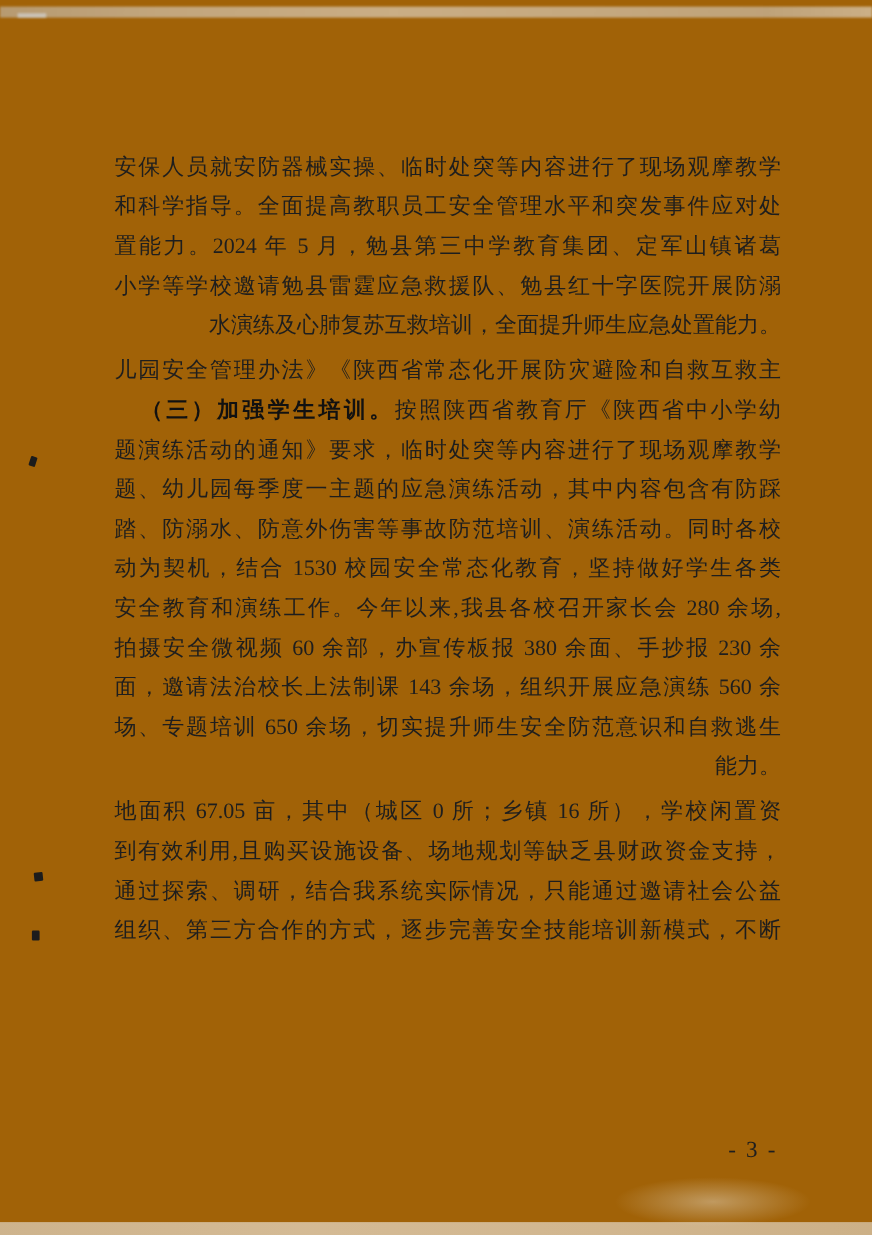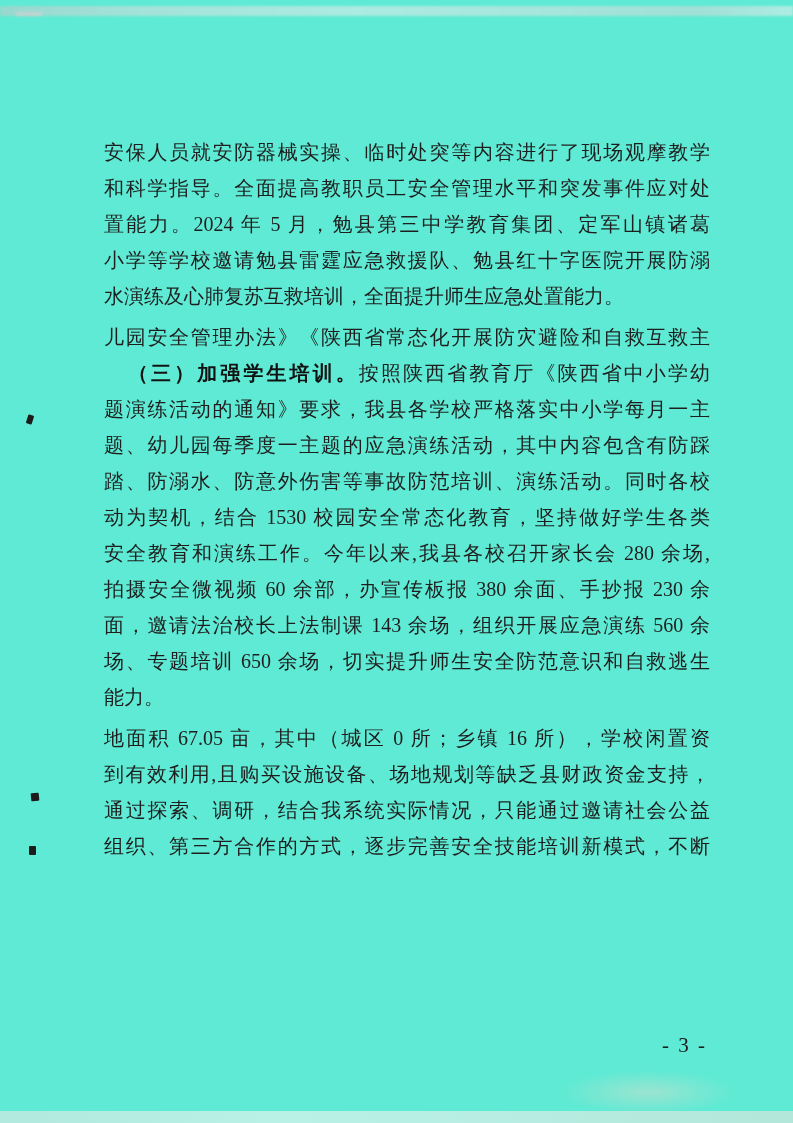--- a/index.html
+++ b/index.html
@@ -8,21 +8,21 @@
     width: 793px;
     height: 1123px;
     background: #ffffff;
     font-family: "Liberation Serif", "DejaVu Serif", serif;
   }
 
   .page {
     position: relative;
     width: 793px;
     height: 1123px;
-    background: #5eead4;
+    background: #a16207;
     overflow: hidden;
   }
 
   
   .shadow-top {
     position: absolute;
     top: 6px;
     left: 0;
     width: 100%;
     height: 10px;
@@ -88,21 +88,21 @@
   .para + .para { margin-top: 5px; }
 
   .line {
     height: 36px;
     text-align: justify;
     text-align-last: justify;
     overflow: visible;
   }
   .line.no-stretch {
     text-align-last: auto;
-    text-align: left;
+    text-align: right;
   }
   .line.indent { text-indent: 24px; }
 
   .heading {
     font-weight: 700;
     color: #111111;
     letter-spacing: 1px;
   }
 
   .page-number {
@@ -130,21 +130,21 @@
       <div class="para">
         <div class="line">安保人员就安防器械实操、临时处突等内容进行了现场观摩教学</div>
         <div class="line">和科学指导。全面提高教职员工安全管理水平和突发事件应对处</div>
         <div class="line">置能力。2024 年 5 月，勉县第三中学教育集团、定军山镇诸葛</div>
         <div class="line">小学等学校邀请勉县雷霆应急救援队、勉县红十字医院开展防溺</div>
         <div class="line no-stretch">水演练及心肺复苏互救培训，全面提升师生应急处置能力。</div>
       </div>
       <div class="para">
         <div class="line">儿园安全管理办法》《陕西省常态化开展防灾避险和自救互救主</div>
         <div class="line indent"><b class="heading">（三）加强学生培训。</b>按照陕西省教育厅《陕西省中小学幼</div>
-        <div class="line">题演练活动的通知》要求，我县各学校严格落实中小学每月一主</div>
+        <div class="line">题演练活动的通知》要求，临时处突等内容进行了现场观摩教学</div>
         <div class="line">题、幼儿园每季度一主题的应急演练活动，其中内容包含有防踩</div>
         <div class="line">踏、防溺水、防意外伤害等事故防范培训、演练活动。同时各校</div>
         <div class="line">动为契机，结合 1530 校园安全常态化教育，坚持做好学生各类</div>
         <div class="line">安全教育和演练工作。今年以来,我县各校召开家长会 280 余场,</div>
         <div class="line">拍摄安全微视频 60 余部，办宣传板报 380 余面、手抄报 230 余</div>
         <div class="line">面，邀请法治校长上法制课 143 余场，组织开展应急演练 560 余</div>
         <div class="line">场、专题培训 650 余场，切实提升师生安全防范意识和自救逃生</div>
         <div class="line no-stretch">能力。</div>
       </div>
       <div class="para">

